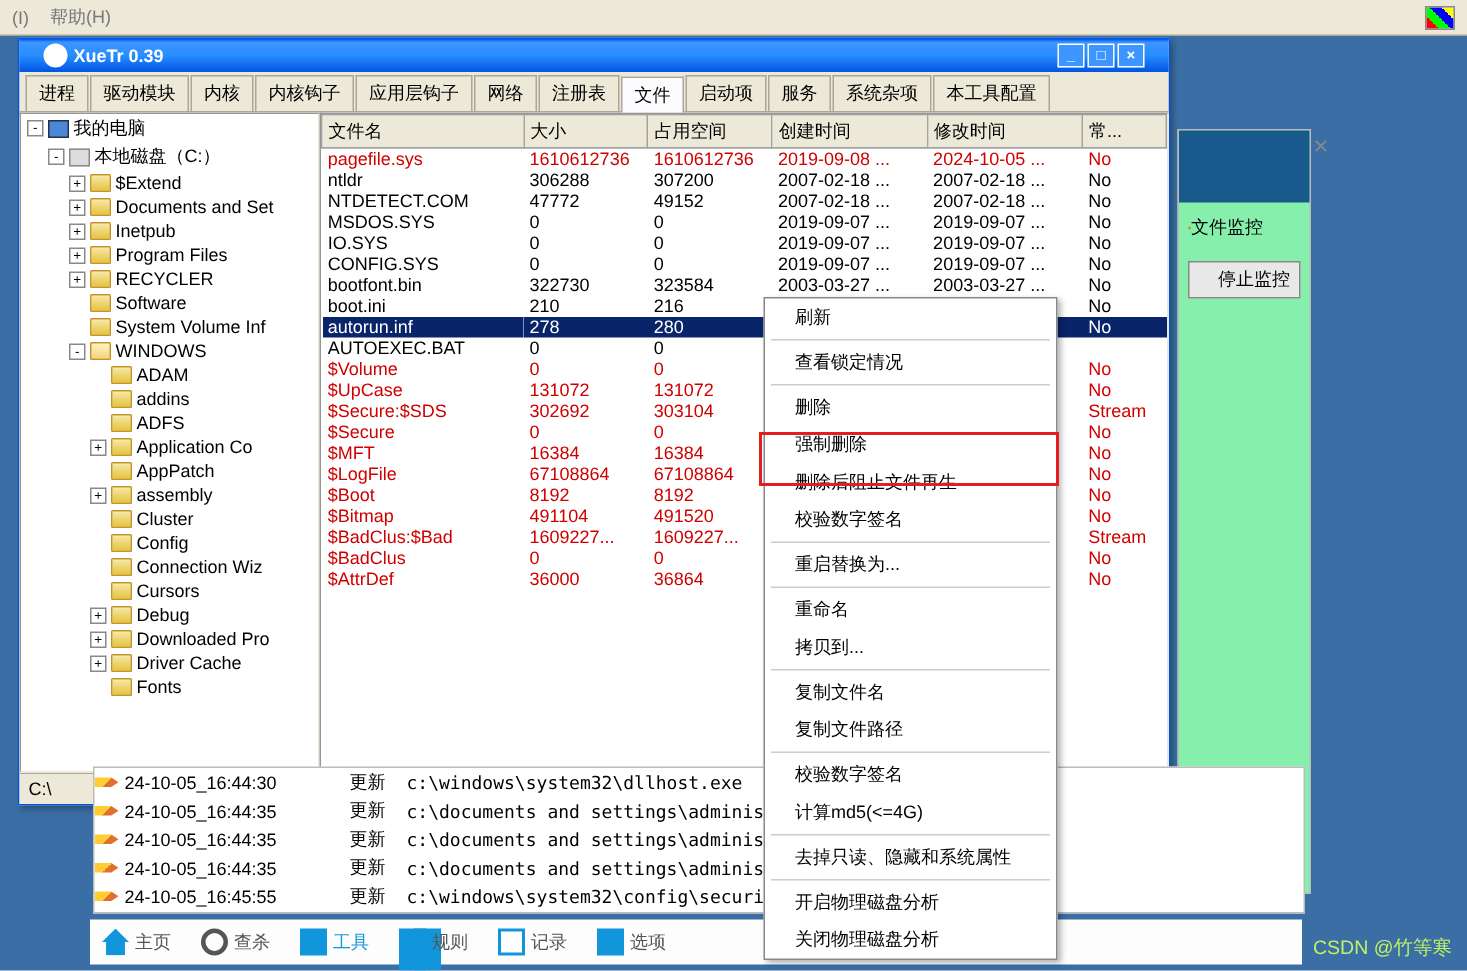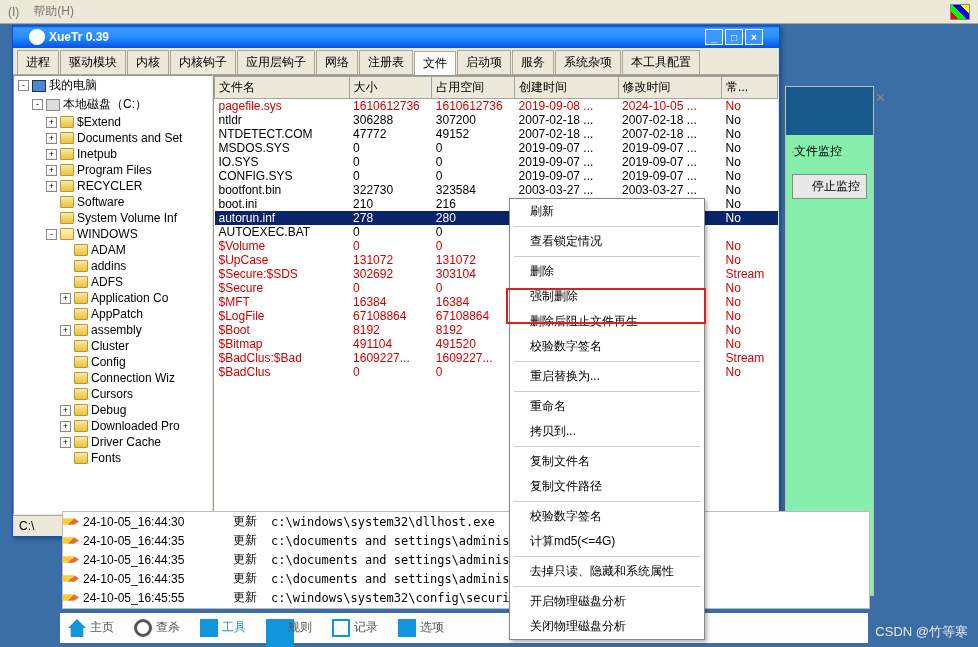--- a/index.html
+++ b/index.html
@@ -55,31 +55,31 @@
 .right-panel .section { padding: 8px 6px; }
 .right-panel .folder-label { display: flex; align-items: center; margin-bottom: 14px; }
 .right-panel .stop-btn { border: 1px solid #888; background: #e8e8e8; padding: 3px 6px; text-align: right; margin-top: 8px; }
 
 .log-panel { position: absolute; top: 511px; left: 62px; width: 808px; height: 98px; background: #fff; border: 1px solid #bbb; overflow: hidden; }
 .log-row { display: flex; align-items: center; padding: 1px 0; }
 .log-row .pencil { width: 16px; height: 16px; margin-right: 4px; background: linear-gradient(135deg, #ffcc33 50%, #e07030 50%); clip-path: polygon(0 30%, 70% 30%, 100% 50%, 70% 70%, 0 70%); }
 .log-row .ts { width: 150px; } .log-row .op { width: 38px; } .log-row .path { flex: 1; font-family: monospace; }
 
 .bottom-nav { position: absolute; bottom: 4px; left: 60px; width: 808px; height: 30px; display: flex; align-items: center; padding: 0 8px; background: #fdfdfd; }
-.bottom-nav .nav-item { display: flex; align-items: flex-start; margin-right: 20px; color: #555; cursor: pointer; }
+.bottom-nav .nav-item { display: flex; align-items: center; margin-right: 20px; color: #555; cursor: pointer; }
 .bottom-nav .nav-item.active { color: #1296db; }
 .bottom-nav .nav-icon { width: 18px; height: 18px; margin-right: 4px; }
 .icon-home { background: #1296db; clip-path: polygon(50% 0, 100% 50%, 85% 50%, 85% 100%, 15% 100%, 15% 50%, 0 50%); }
 .icon-search { border: 3px solid #555; border-radius: 50%; width: 12px; height: 12px; position: relative; }
 .icon-tool { background: #1296db; }
 .icon-rule { background: #1296db; width:8px; height:8px; box-shadow: 10px 0 #1296db, 0 10px #1296db, 10px 10px #1296db; margin-right:14px; }
 .icon-log { background: #1296db; width: 14px; height: 16px; border: 2px solid #1296db; background: #fff; }
 .icon-opt { background: #1296db; width: 16px; height: 10px; }
 
-.watermark { position: absolute; bottom: 6px; right: 10px; color: #e5e5e5; font-size: 13px; z-index: 300; text-align: center; }
+.watermark { position: absolute; bottom: 6px; right: 10px; color: #bef264; font-size: 13px; z-index: 300; text-align: center; }
 
 .bg-win-btns { position: absolute; top: 90px; right: 92px; display: flex; gap: 14px; color: #888; font-size: 13px; }
 </style>
 </head>
 <body>
 
 <div class="taskbar-top">
   <span class="menu-item">(I)</span>
   <span class="menu-item">帮助(H)</span>
   <span class="win-logo"></span>
@@ -410,20 +410,28 @@
               <td class="red">Stream</td>
             </tr>
             <tr>
               <td class="red">$BadClus</td>
               <td class="red">0</td>
               <td class="red">0</td>
               <td class="red"></td>
               <td class="red"></td>
               <td class="red">No</td>
             </tr>
+            <tr>
+              <td class="red">$AttrDef</td>
+              <td class="red">36000</td>
+              <td class="red">36864</td>
+              <td class="red"></td>
+              <td class="red"></td>
+              <td class="red">No</td>
+            </tr>
           </tbody>
       </table>
     </div>
   </div>
   <div class="path-bar">C:\</div>
 </div>
 
 <div class="context-menu" id="cmenu">
     <div class="item">刷新</div>
     <div class="sep"></div>

